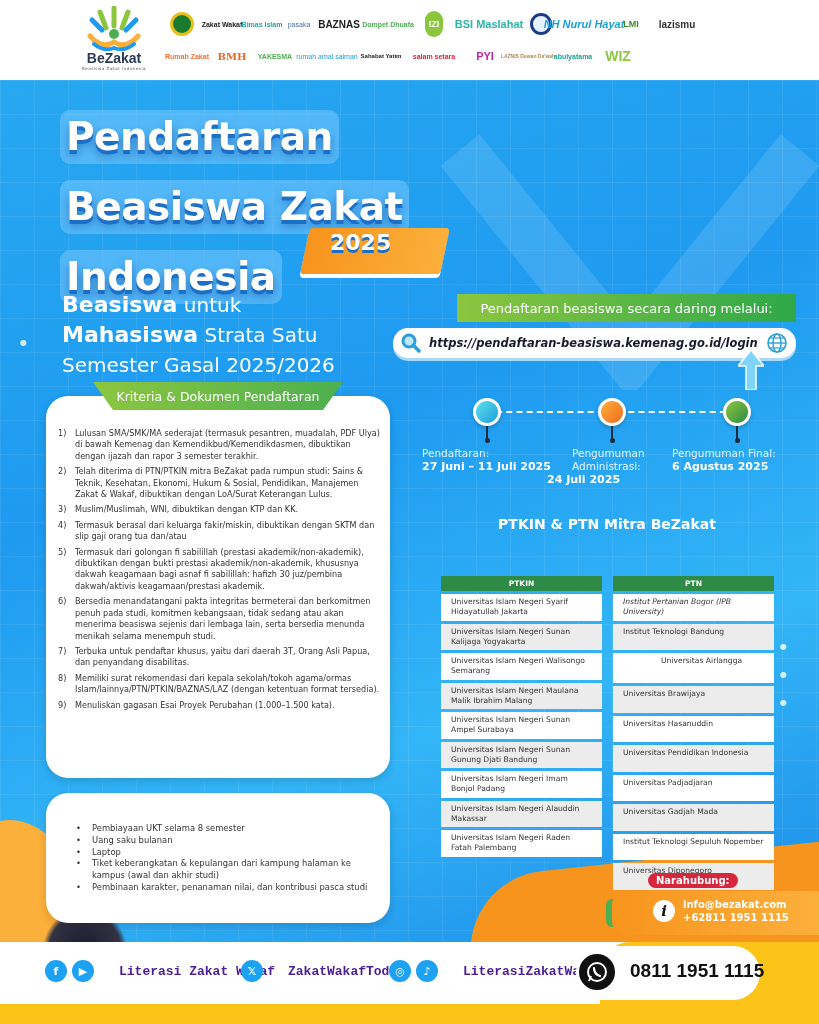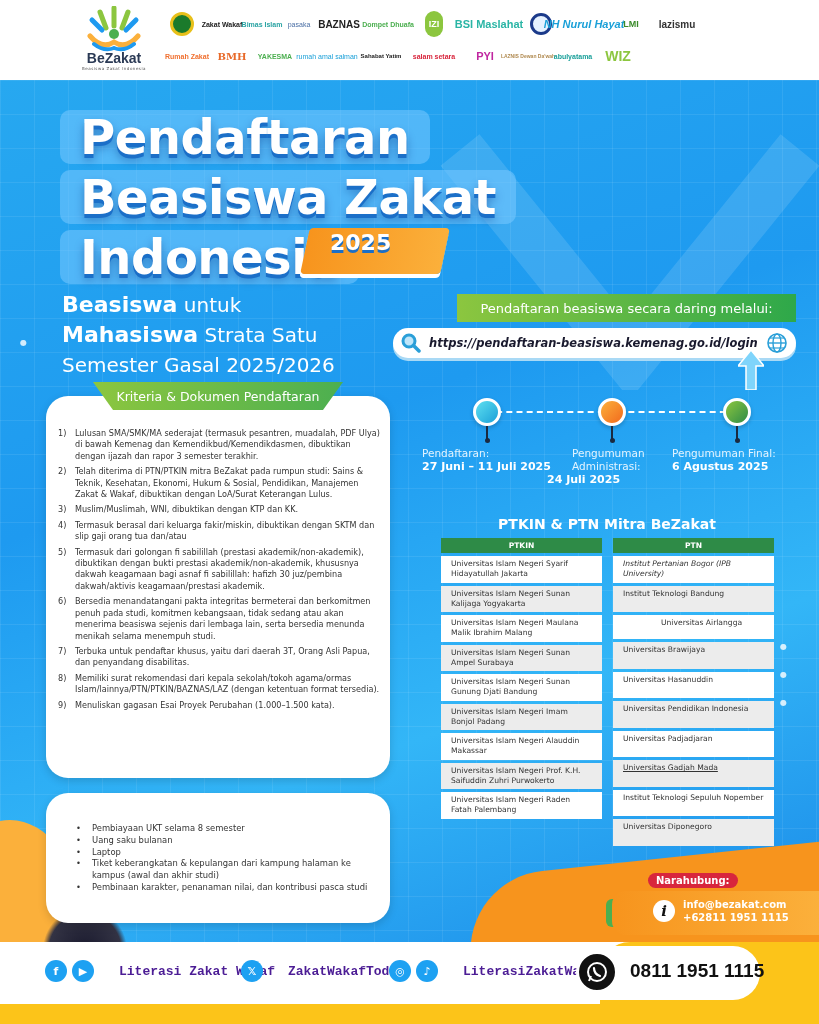--- a/index.html
+++ b/index.html
@@ -9,39 +9,39 @@
 .brand svg{display:block;margin:0 auto}
 .brand-name{font-family:"Liberation Sans",sans-serif;font-weight:bold;font-size:14px;color:#2b3a55;margin-top:-2px}
 .brand-sub{font-size:4px;color:#555;letter-spacing:.5px}
 .logos{position:absolute;left:162px;top:8px;width:560px}
 .logo-row{display:flex;align-items:center;height:32px;gap:0}
 .logo{display:flex;align-items:center;justify-content:center;font-family:"Liberation Sans",sans-serif;font-weight:bold;font-size:9px;height:28px;padding:0 6px;white-space:nowrap}
 .main{position:absolute;left:0;top:80px;width:819px;height:862px;background:linear-gradient(160deg,#27a8f0 0%,#1e9af0 40%,#33b6f7 70%,#1a8ae8 100%);overflow:hidden}
 .grid{position:absolute;inset:0;background-image:linear-gradient(rgba(255,255,255,.08) 1px,transparent 1px),linear-gradient(90deg,rgba(255,255,255,.08) 1px,transparent 1px);background-size:34px 34px}
 .deco-v{position:absolute;left:440px;top:50px;width:380px;height:260px;opacity:.12}
 .title{position:absolute;left:60px;top:30px}
-.title-line{font-family:"DejaVu Sans",sans-serif;font-weight:bold;font-size:48px;color:#fff;line-height:54px;letter-spacing:-.5px;text-shadow:0 4px 0 #1b6fc8,0 6px 10px rgba(0,40,120,.4);display:inline-block;padding:0 20px;background:rgba(120,200,255,.55);border-radius:10px;margin-bottom:6px}
+.title-line{font-family:"DejaVu Sans",sans-serif;font-weight:bold;font-size:39px;color:#fff;line-height:54px;letter-spacing:-.5px;text-shadow:0 4px 0 #1b6fc8,0 6px 10px rgba(0,40,120,.4);display:inline-block;padding:0 6px;background:rgba(120,200,255,.55);border-radius:10px;margin-bottom:16px}
 .year-badge{position:absolute;left:305px;top:148px;width:140px;height:46px;background:linear-gradient(90deg,#f7941d,#fbb03b);transform:skewX(-12deg);border-radius:4px;box-shadow:0 4px 0 #fff}
 .year-text{position:absolute;left:330px;top:150px;font-weight:bold;font-size:22px;color:#fff;text-shadow:0 3px 0 #1b6fc8}
 .subtitle{position:absolute;left:62px;top:210px;color:#fff;font-size:20px;line-height:30px}
 .subtitle b{font-size:22px}
 .reg-label{position:absolute;left:457px;top:294px;top:214px;width:339px;height:28px;background:linear-gradient(90deg,#8cc63f,#2ea84a);color:#fff;font-size:13px;display:flex;align-items:center;justify-content:center}
 .url-bar{position:absolute;left:393px;top:248px;width:403px;height:30px;background:#fff;border-radius:15px;box-shadow:0 3px 0 #a9d9f5;display:flex;align-items:center;padding:0 8px;gap:8px}
 .url-text{flex:1;font-weight:bold;font-style:italic;font-size:11.5px;color:#1a1a2e}
 .arrow-up{position:absolute;left:738px;top:270px;width:26px;height:40px}
 .timeline{position:absolute;left:420px;top:318px;width:390px;height:100px}
 .tl-line{position:absolute;left:66px;top:13px;width:250px;border-top:2px dashed #fff}
 .tl-node{position:absolute;top:0;width:130px;text-align:left;color:#fff}
 .tl-dot{width:28px;height:28px;border-radius:50%;border:3px solid #fff;margin:0 auto;box-shadow:0 2px 4px rgba(0,0,0,.2)}
 .tl-stem{width:2px;height:14px;background:#1a2a40;margin:0 auto}
 .tl-pin{width:5px;height:5px;border-radius:50%;background:#1a2a40;margin:-2px auto 4px}
 .tl-label{font-size:10.5px;color:#e4f4ff;line-height:13px}
 .tl-date{font-size:11px;font-weight:bold;line-height:14px}
 .mitra-title{position:absolute;left:440px;top:436px;width:334px;text-align:center;color:#fff;font-weight:bold;font-size:14px}
-.mitra-table{position:absolute;left:441px;top:458px;width:333px;display:flex;gap:11px}
+.mitra-table{position:absolute;left:441px;top:496px;width:333px;display:flex;gap:11px}
 .col{flex:1;display:flex;flex-direction:column;gap:3px}
 .col-head{background:#2e8b47;color:#fff;font-weight:bold;font-size:7.5px;height:15px;display:flex;align-items:center;justify-content:center}
 .cell{font-size:7.6px;color:#333;padding:3px 10px;line-height:10px;height:26.5px}
 .col .cell:nth-child(even){background:#fff}
 .col .cell:nth-child(odd){background:#ececec}
 .card{position:absolute;background:#fff;border-radius:22px;box-shadow:0 3px 8px rgba(0,0,0,.15)}
 .card-tab{position:absolute;left:50%;transform:translateX(-50%);top:-14px;height:28px;background:linear-gradient(90deg,#8cc63f,#4caf50);color:#fff;font-size:12.5px;display:flex;align-items:center;justify-content:center;clip-path:polygon(0 0,100% 0,92% 100%,8% 100%)}
 .crit-card{left:46px;top:316px;width:344px;height:382px}
 .crit-list{position:absolute;left:12px;top:32px;right:10px;font-size:8.1px;color:#333;line-height:11.4px;list-style:none}
 .crit-list li{display:flex;margin-bottom:4px}
@@ -190,38 +190,38 @@
       <div class="tl-date">6 Agustus 2025</div>
     </div>
   </div>
 
   <div class="mitra-title">PTKIN &amp; PTN Mitra BeZakat</div>
   <div class="mitra-table">
     <div class="col" id="ptkin-col">
       <div class="col-head">PTKIN</div>
     <div class="cell">Universitas Islam Negeri Syarif Hidayatullah Jakarta</div>
         <div class="cell">Universitas Islam Negeri Sunan Kalijaga Yogyakarta</div>
+        <div class="cell">Universitas Islam Negeri Walisongo Semarang</div>
         <div class="cell">Universitas Islam Negeri Maulana Malik Ibrahim Malang</div>
         <div class="cell">Universitas Islam Negeri Sunan Ampel Surabaya</div>
         <div class="cell">Universitas Islam Negeri Sunan Gunung Djati Bandung</div>
         <div class="cell">Universitas Islam Negeri Imam Bonjol Padang</div>
         <div class="cell">Universitas Islam Negeri Alauddin Makassar</div>
-        <div class="cell">Universitas Islam Negeri Prof. K.H. Saifuddin Zuhri Purwokerto</div>
         <div class="cell">Universitas Islam Negeri Raden Fatah Palembang</div>
       </div>
     <div class="col" id="ptn-col">
       <div class="col-head">PTN</div>
         <div class="cell" style="height: 26.5455px; font-style: italic;">Institut Pertanian Bogor (IPB University)</div>
         <div class="cell" style="height: 26.5455px;">Institut Teknologi Bandung</div>
-        <div class="cell" style="height: 24px; padding-left: 48px;">Universitas Airlangga</div>
+        <div class="cell" style="height: 30px; padding-left: 48px;">Universitas Airlangga</div>
         <div class="cell" style="height: 26.5455px;">Universitas Brawijaya</div>
         <div class="cell" style="height: 26.5455px;">Universitas Hasanuddin</div>
         <div class="cell" style="height: 26.5455px;">Universitas Pendidikan Indonesia</div>
         <div class="cell" style="height: 26.5455px;">Universitas Padjadjaran</div>
-        <div class="cell" style="height: 26.5455px; text-decoration: underline;">Universitas Gadjah Mada</div>
+        <div class="cell" style="height: 26.5455px;">Universitas Gadjah Mada</div>
         <div class="cell" style="height: 26.5455px;">Institut Teknologi Sepuluh Nopember</div>
         <div class="cell" style="height: 26.5455px;">Universitas Diponegoro</div>
       </div>
   </div>
 
   <div class="card crit-card">
     <div class="card-tab" style="width:250px">Kriteria &amp; Dokumen Pendaftaran</div>
     <ul class="crit-list" id="crit-list">
         <li>
           <span class="num">1)</span>

